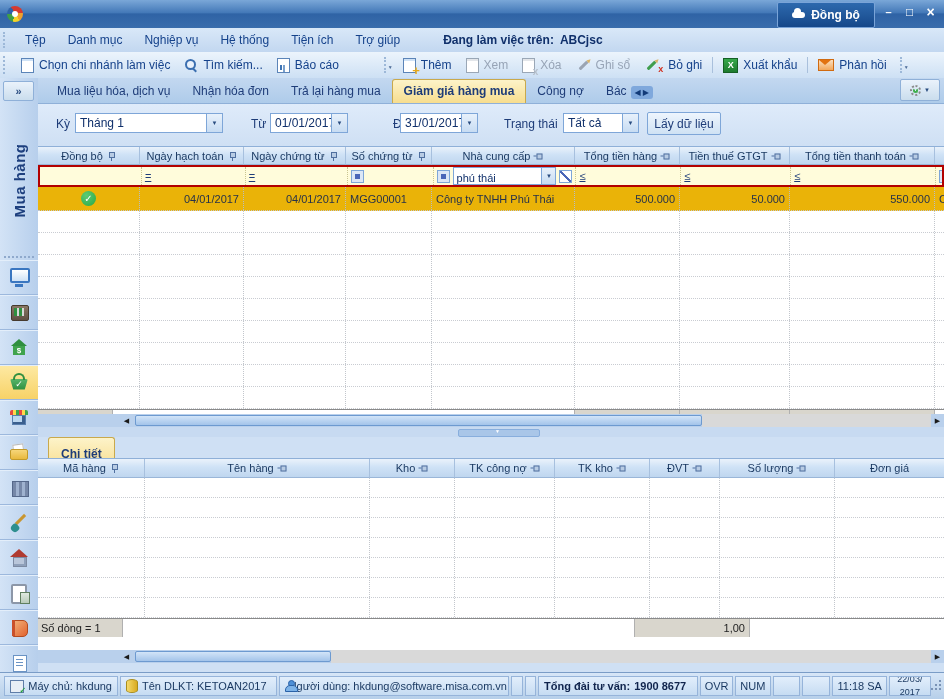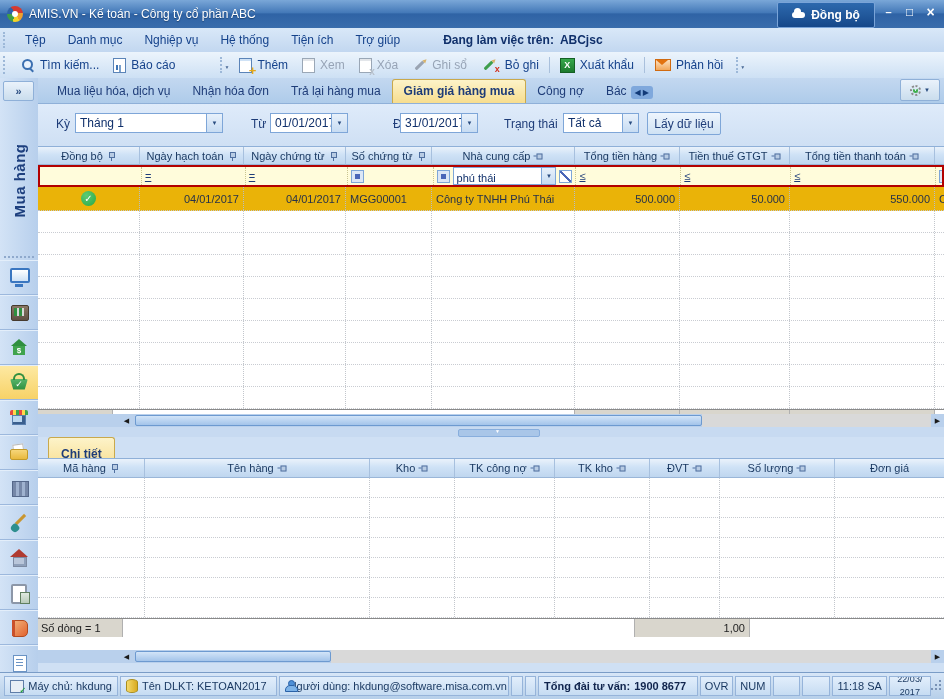--- a/index.html
+++ b/index.html
@@ -196,21 +196,20 @@
   .gripdots::after{content:"";position:absolute;right:1px;bottom:1px;width:2px;height:2px;background:#7a93b5;
     box-shadow:-4px 0 #7a93b5,0 -4px #7a93b5,-8px 0 #7a93b5,0 -8px #7a93b5,-4px -4px #7a93b5;}
 </style>
 </head>
 <body>
 
 <div id="root">
 
   <div class="titlebar">
     <span class="logo"></span>
-    <span class="wtitle">AMIS.VN - Kế toán - Công ty cổ phần ABC</span>
     <span class="syncbtn">
       <span class="i-cloud"></span>
       <span>Đồng bộ</span>
     </span>
     <span class="winbtns">
       <span class="winbtn icon-min"></span>
       <span class="winbtn icon-max"></span>
       <span class="winbtn icon-close"></span>
     </span>
   </div>
@@ -224,20 +223,24 @@
     <span class="mitem">Tiện ích</span>
     <span class="mitem">Trợ giúp</span>
     <span class="workinfo">
       <span>Đang làm việc trên:</span>
       <span>ABCjsc</span>
     </span>
   </div>
 
   <div class="toolbar">
     <span class="grip"></span>
+    <span class="titem">
+      <span class="i-doc"></span>
+      <span>Chọn chi nhánh làm việc</span>
+    </span>
     <span class="titem">
       <span class="i-search"></span>
       <span>Tìm kiếm...</span>
     </span>
     <span class="titem">
       <span class="i-rep"></span>
       <span>Báo cáo</span>
     </span>
     <span class="ovf" style="margin-left:38px;"></span>
     <span class="titem">

